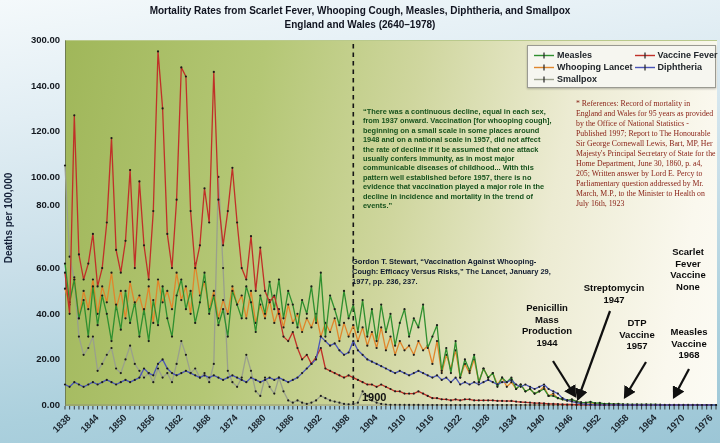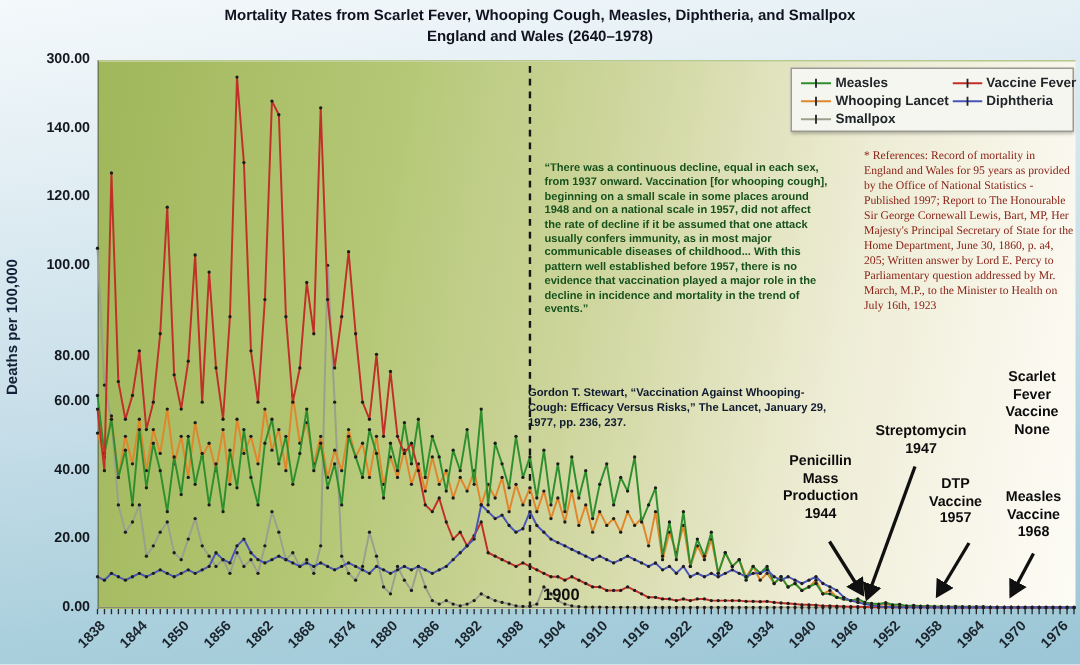--- a/index.html
+++ b/index.html
@@ -899,21 +899,21 @@
       <circle cx="641.7" cy="365.0" r="1.1" fill="#1c1c1c"></circle>
       <circle cx="646.4" cy="365.0" r="1.1" fill="#1c1c1c"></circle>
       <circle cx="651.0" cy="365.0" r="1.1" fill="#1c1c1c"></circle>
     </svg>
 
   <div id="ylabels">
       <span style="top: 34px;">300.00</span>
       <span style="top: 79.625px;">140.00</span>
       <span style="top: 125.25px;">120.00</span>
       <span style="top: 170.875px;">100.00</span>
-      <span style="top: 232px;">80.00</span>
+      <span style="top: 199px;">80.00</span>
       <span style="top: 262.125px;">60.00</span>
       <span style="top: 307.75px;">40.00</span>
       <span style="top: 353.375px;">20.00</span>
       <span style="top: 399px;">0.00</span>
     </div>
   <div id="xlabels">
       <span style="left: 65px;">1838</span>
       <span style="left: 92.9px;">1844</span>
       <span style="left: 120.8px;">1850</span>
       <span style="left: 148.7px;">1856</span>

